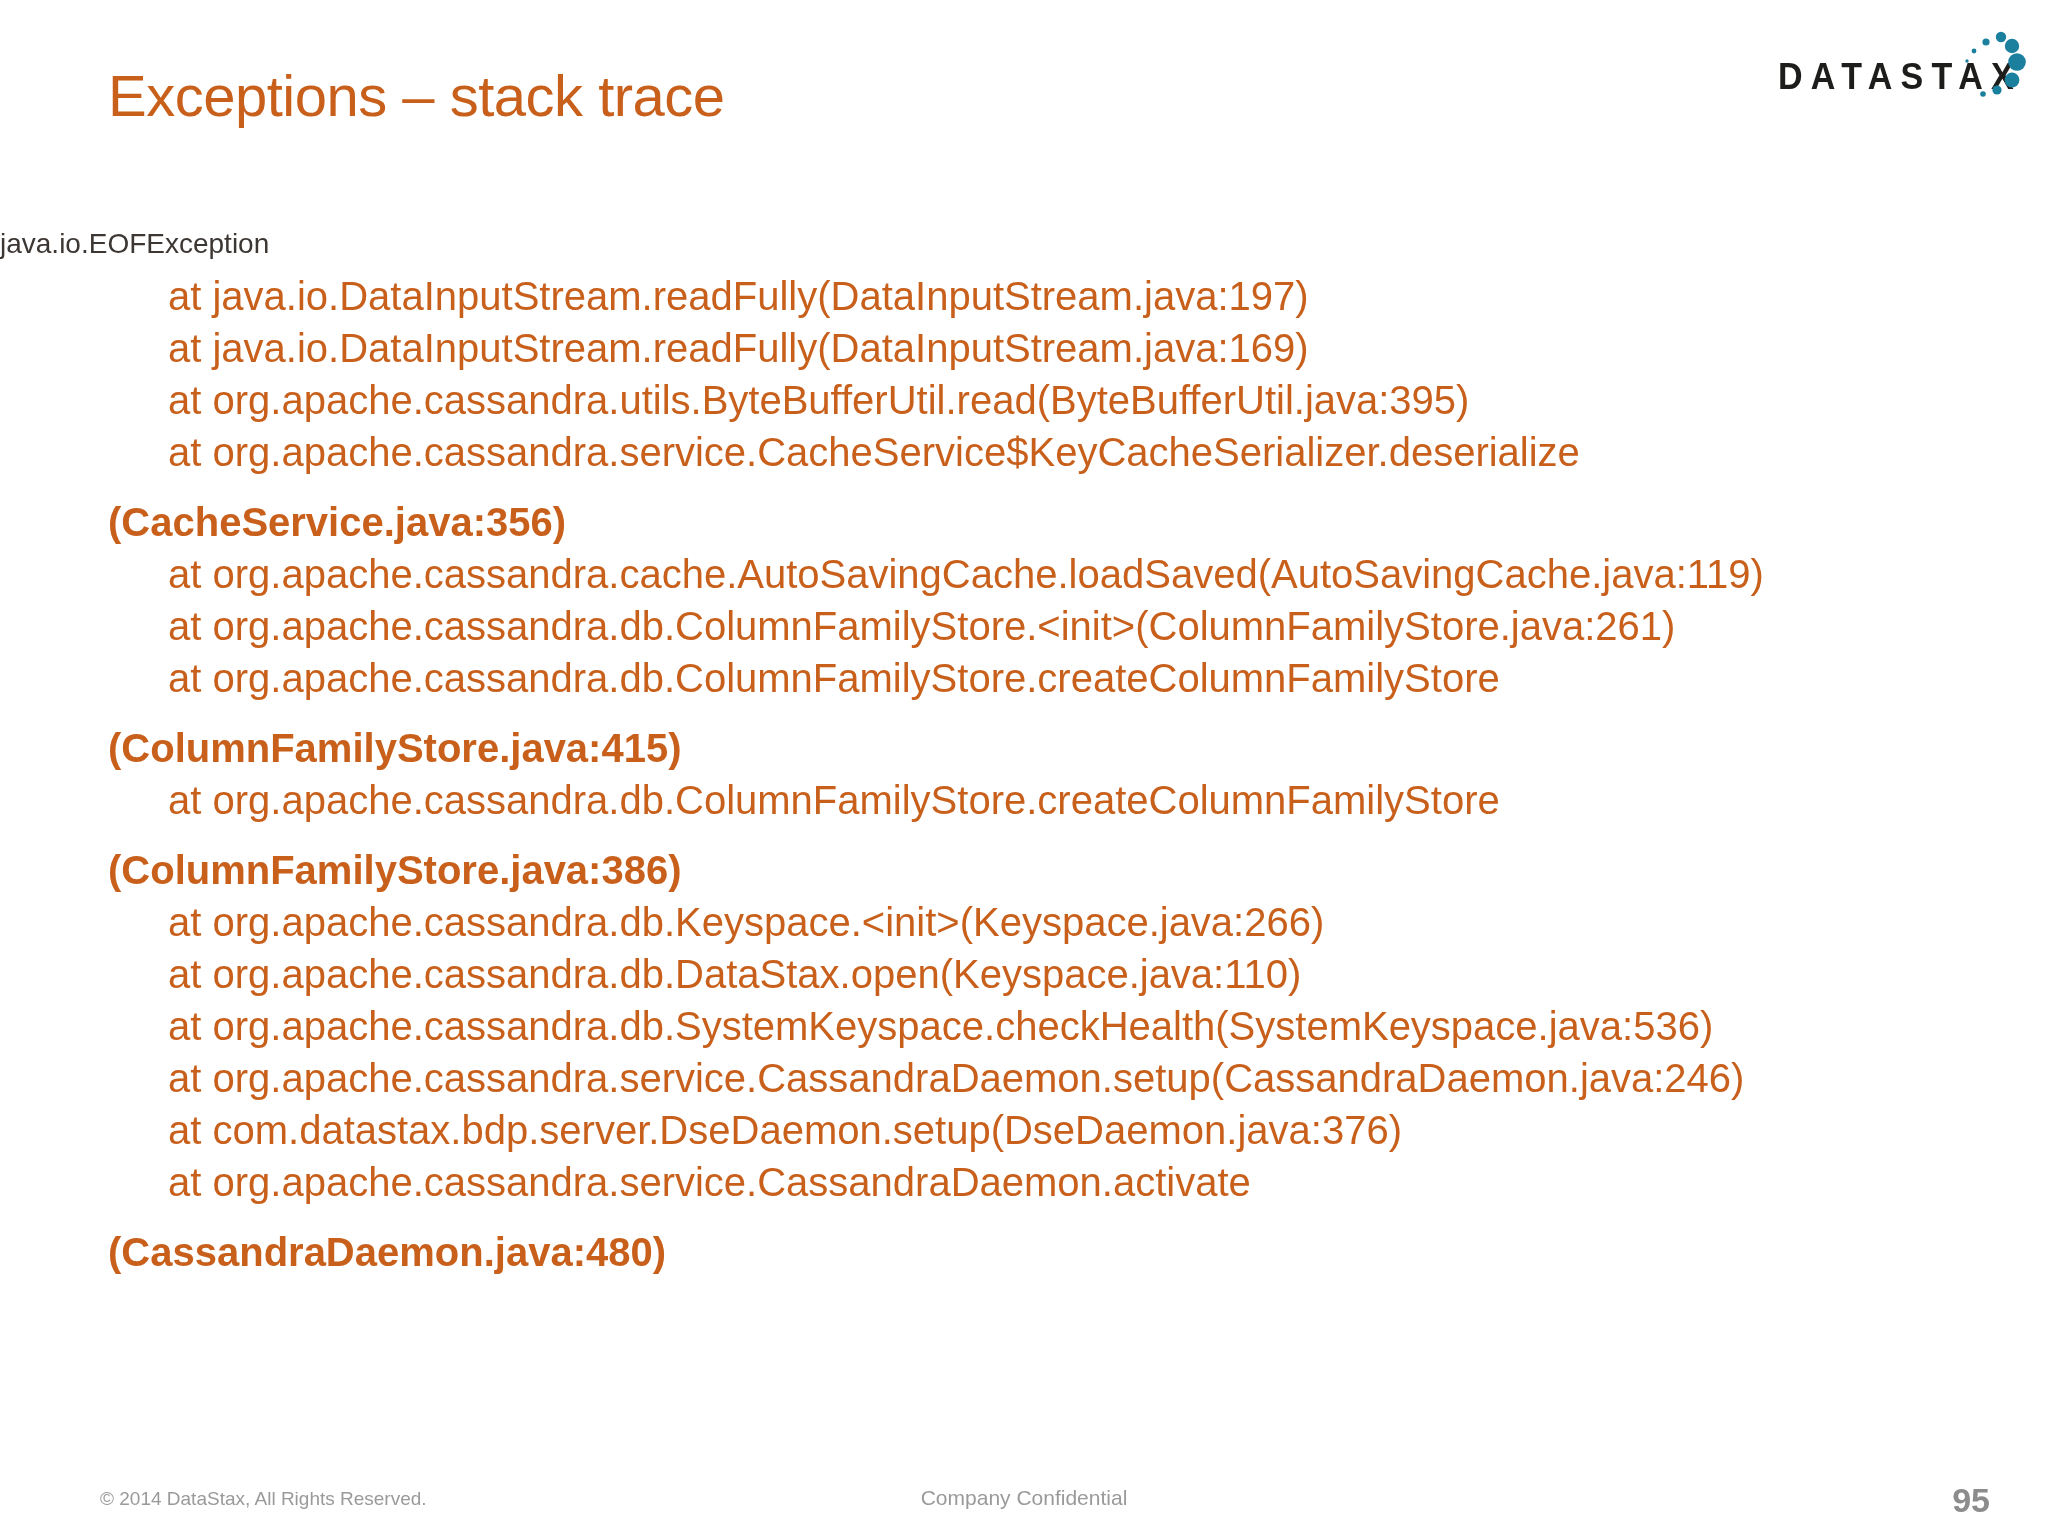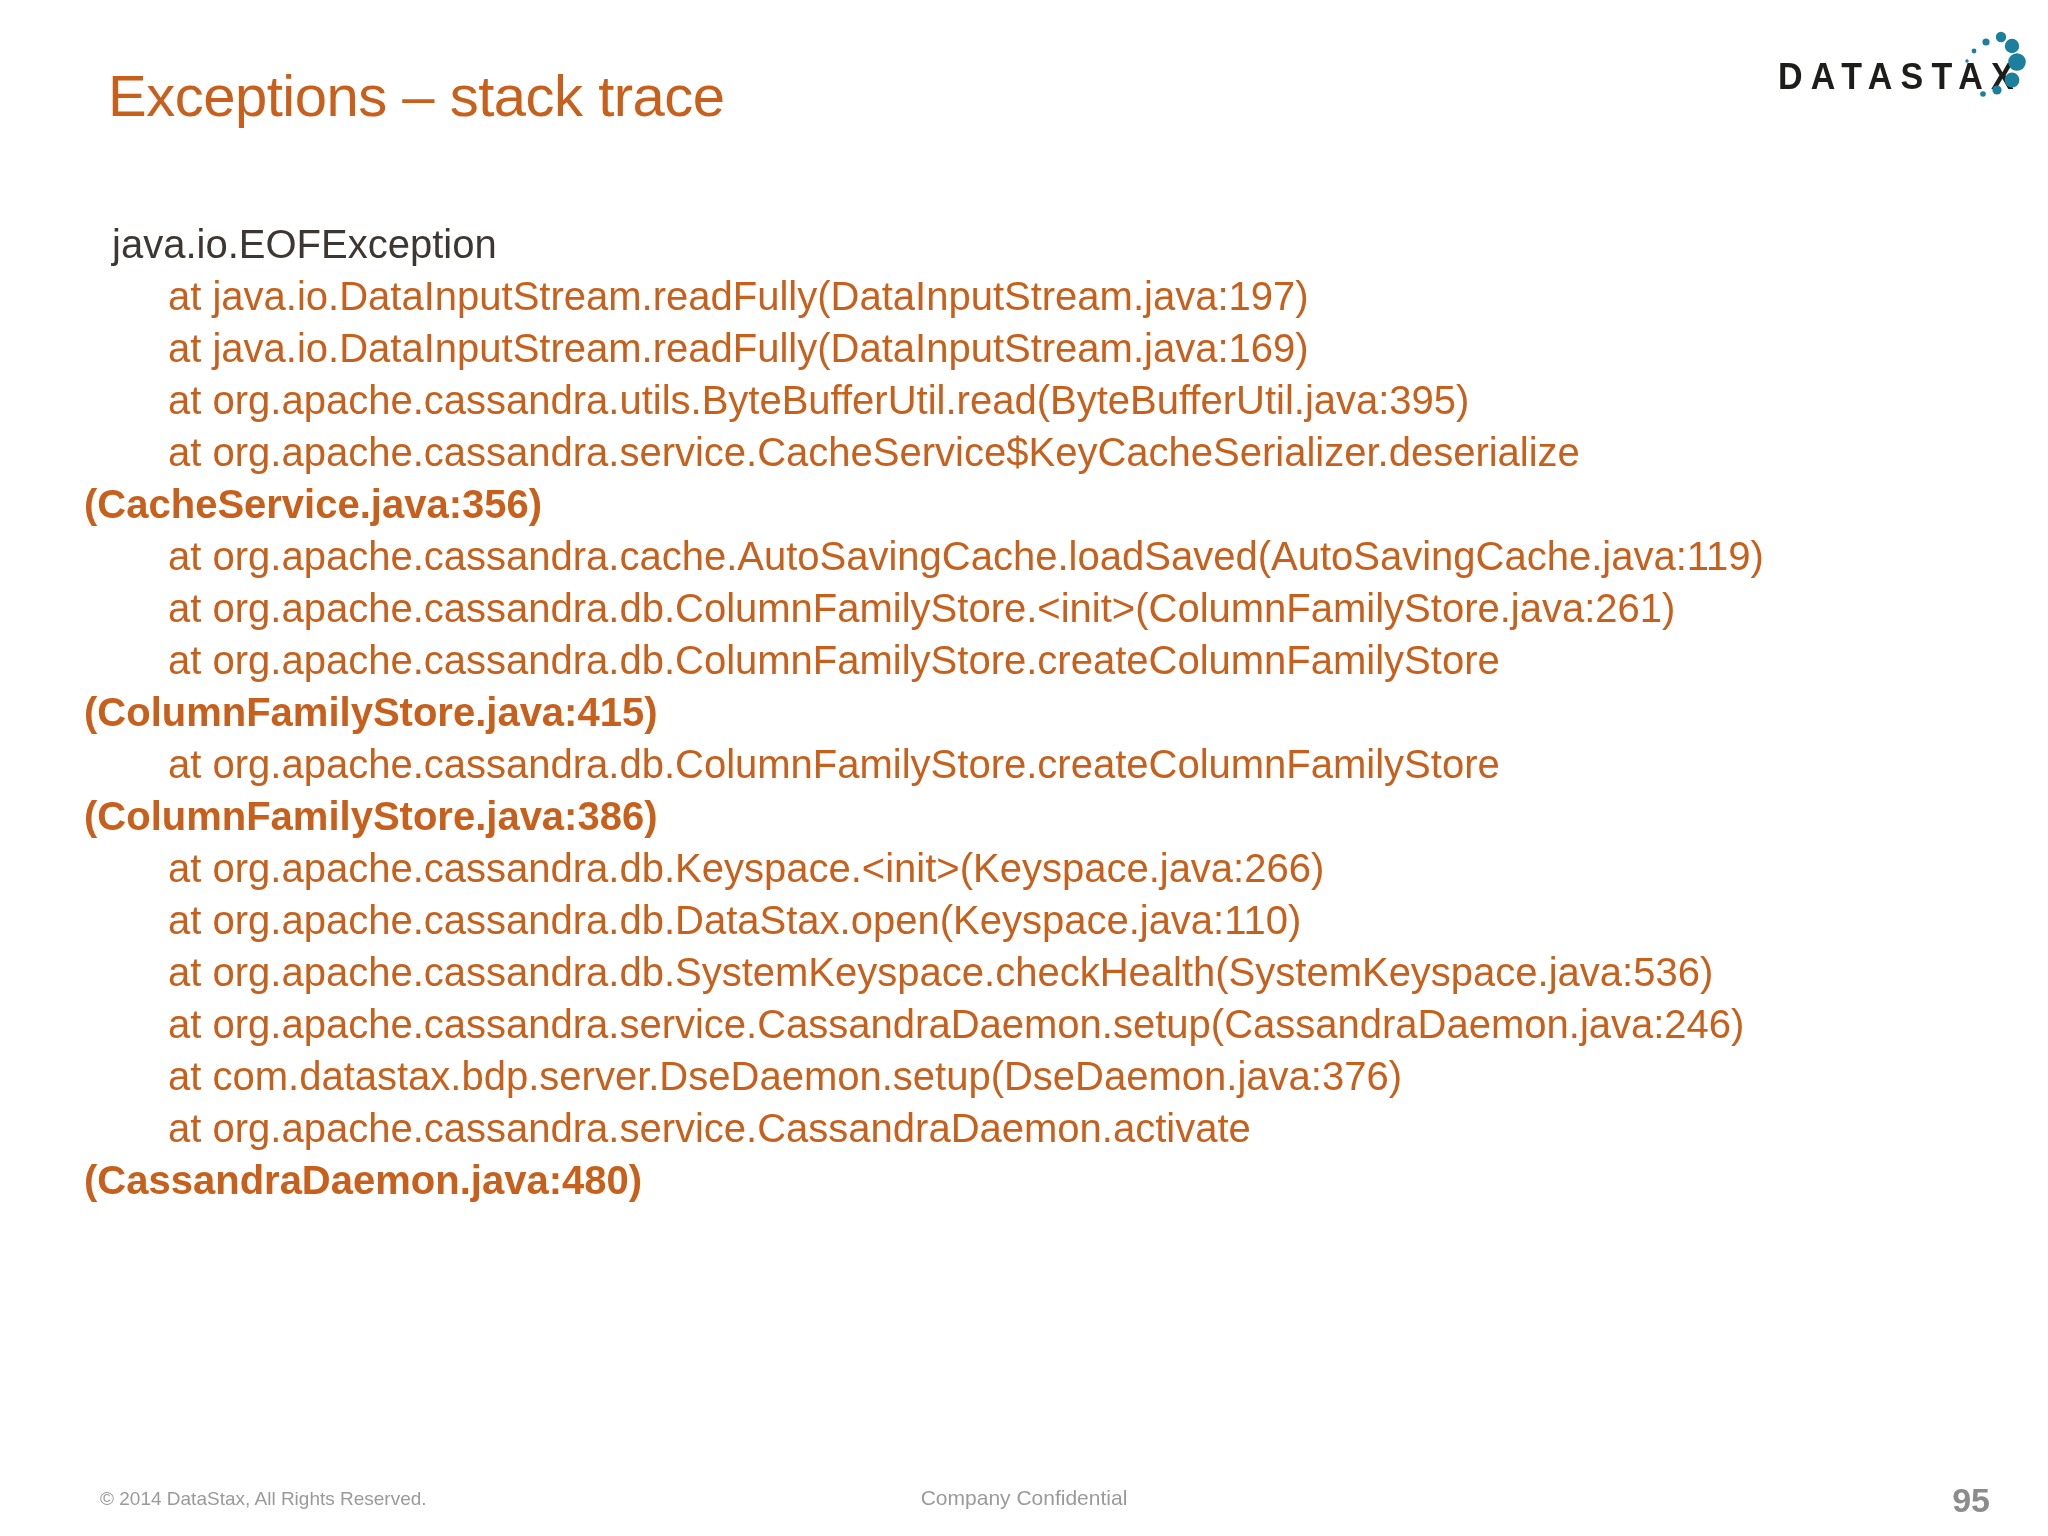--- a/index.html
+++ b/index.html
@@ -68,35 +68,35 @@
     width: 2048px;
   }
   .trace-line {
     font-family: "Liberation Sans", sans-serif;
     white-space: pre;
     line-height: 52px;
     height: 52px;
   }
   .trace-line.head {
     color: #3d3733;
-    font-size: 40px;
+    font-size: 28px;
     font-weight: 400;
-    padding-left: 112px;
   }
   .trace-line.at {
     color: #c8601c;
     font-size: 40px;
     font-weight: 400;
     padding-left: 168px;
   }
   .trace-line.cont {
     color: #c8601c;
     font-size: 40px;
     font-weight: 700;
-    padding-left: 84px;
+    padding-left: 108px;
+    margin-top: 18px;
   }
 
   
   #footer-copyright {
     position: absolute;
     left: 100px;
     bottom: 26px;
     font-size: 19px;
     color: #9a9a9a;
     font-family: "Liberation Sans", sans-serif;

